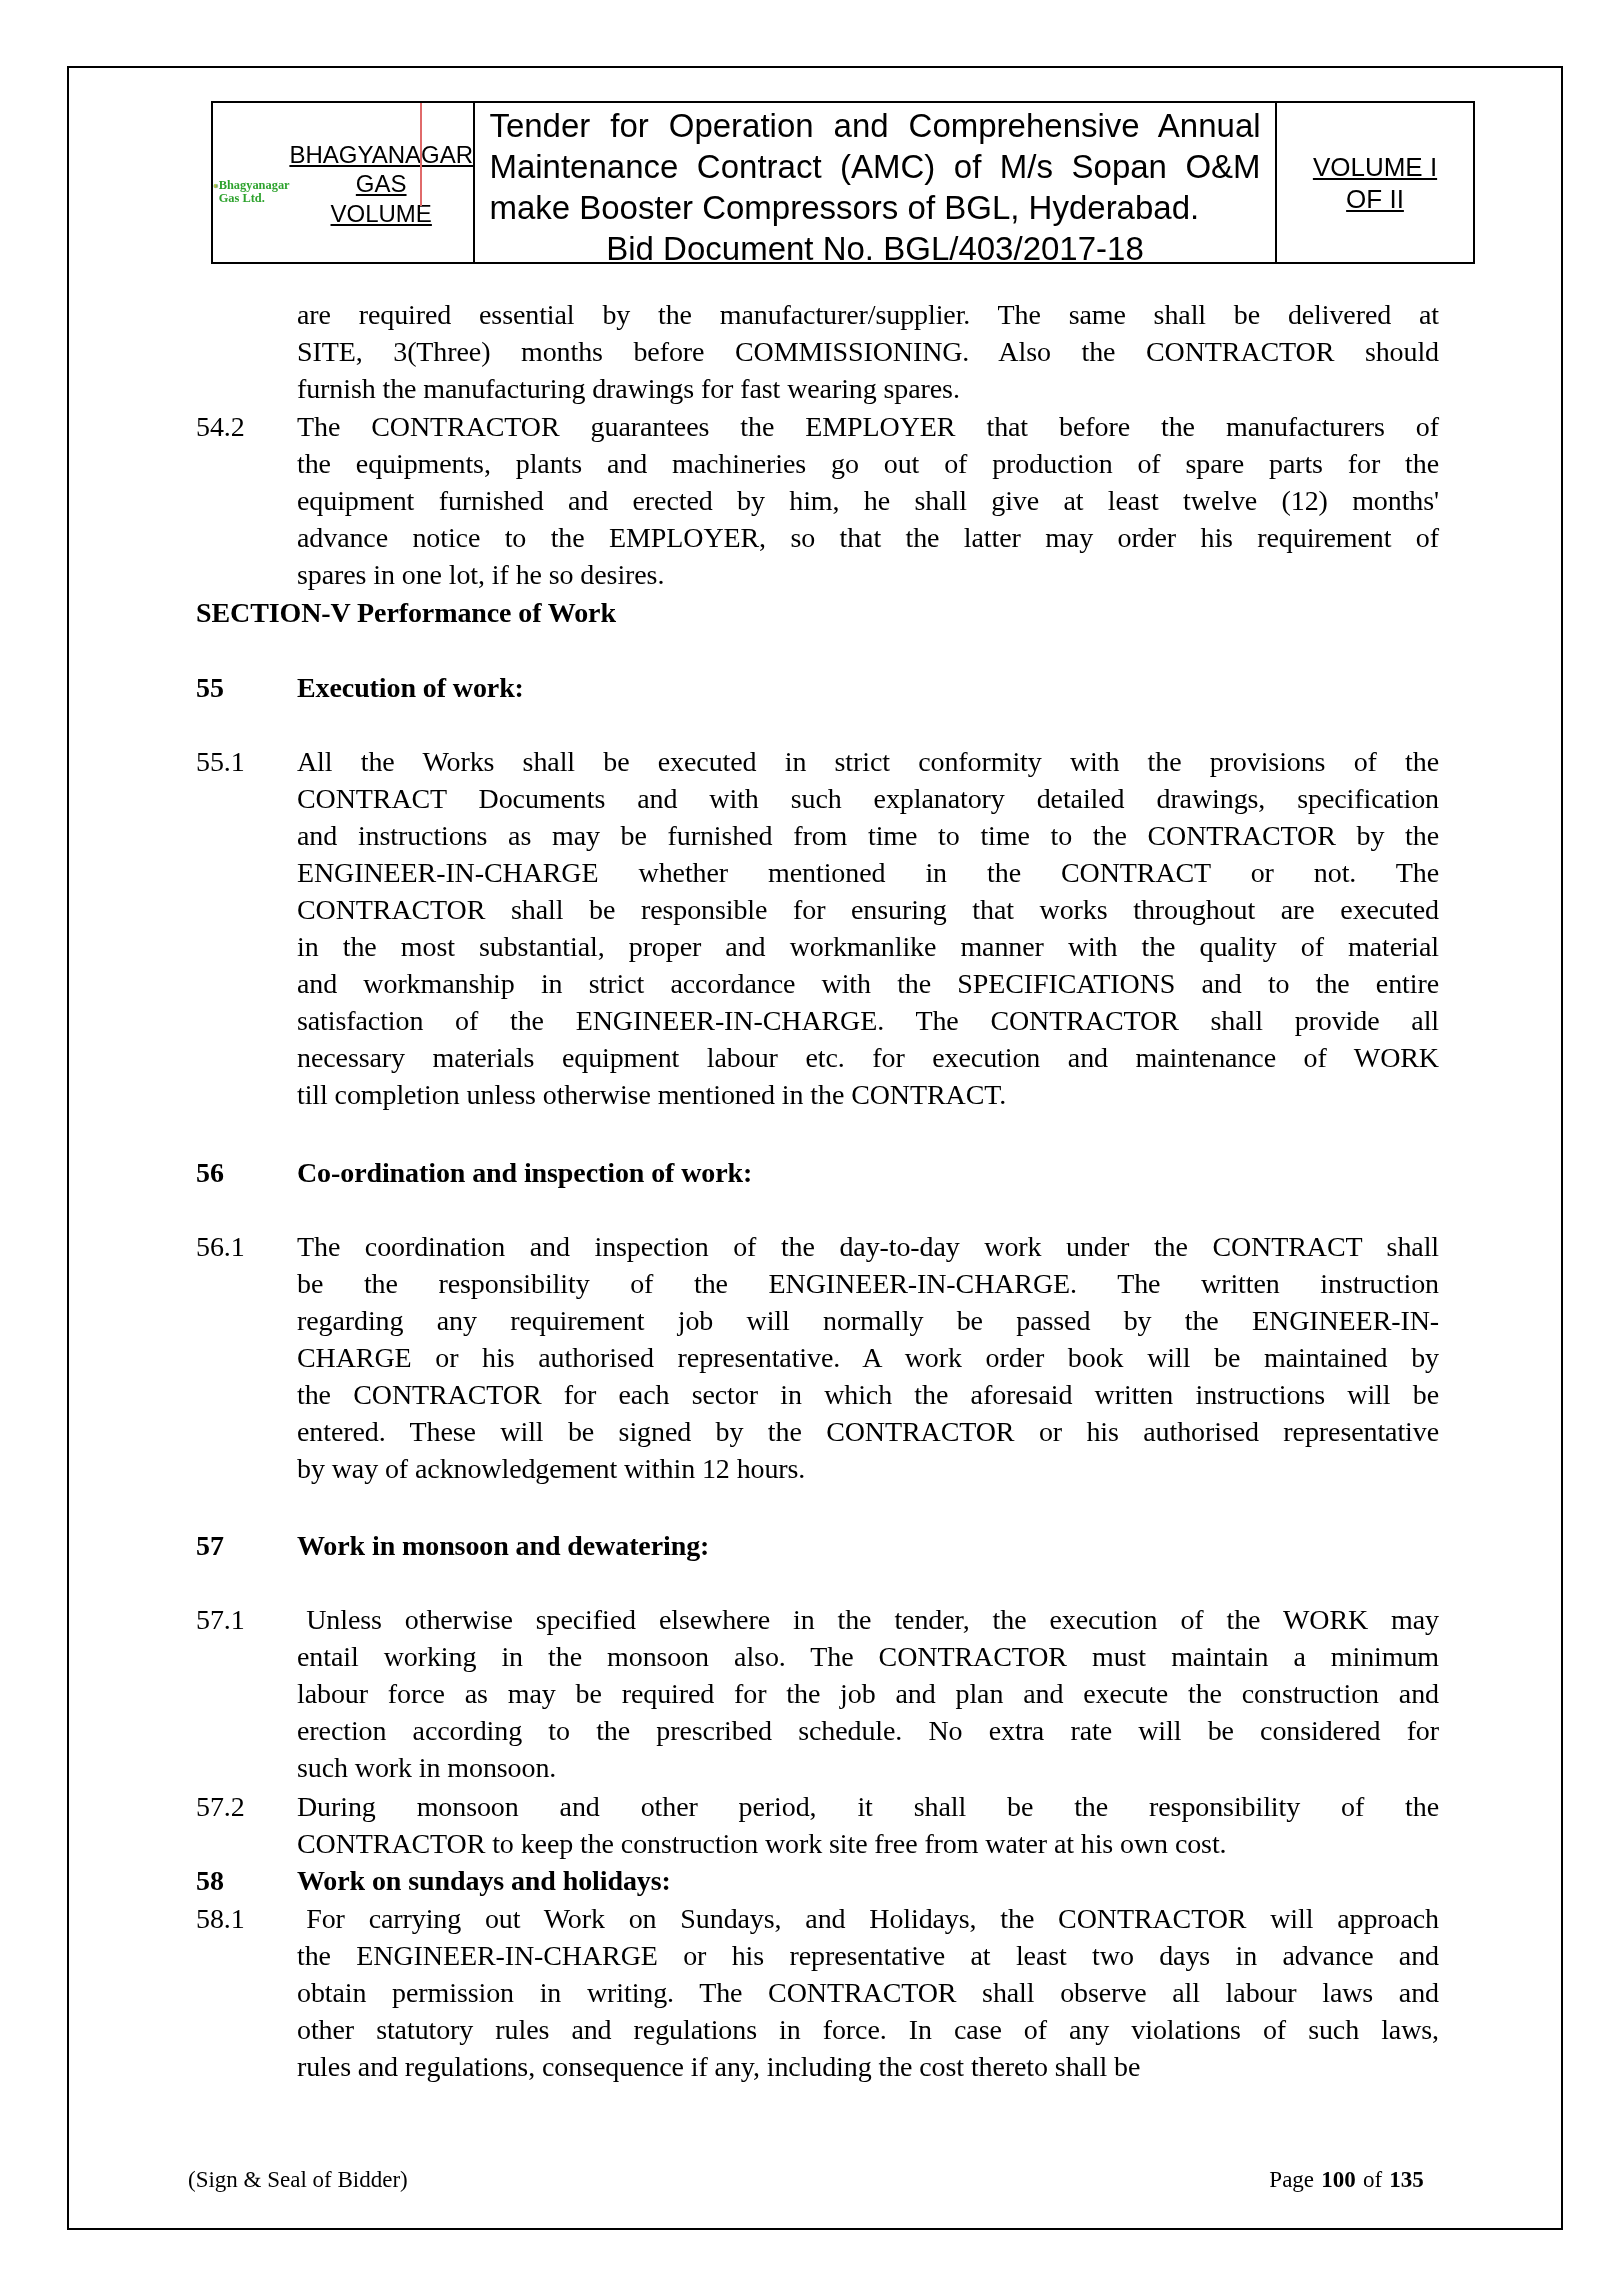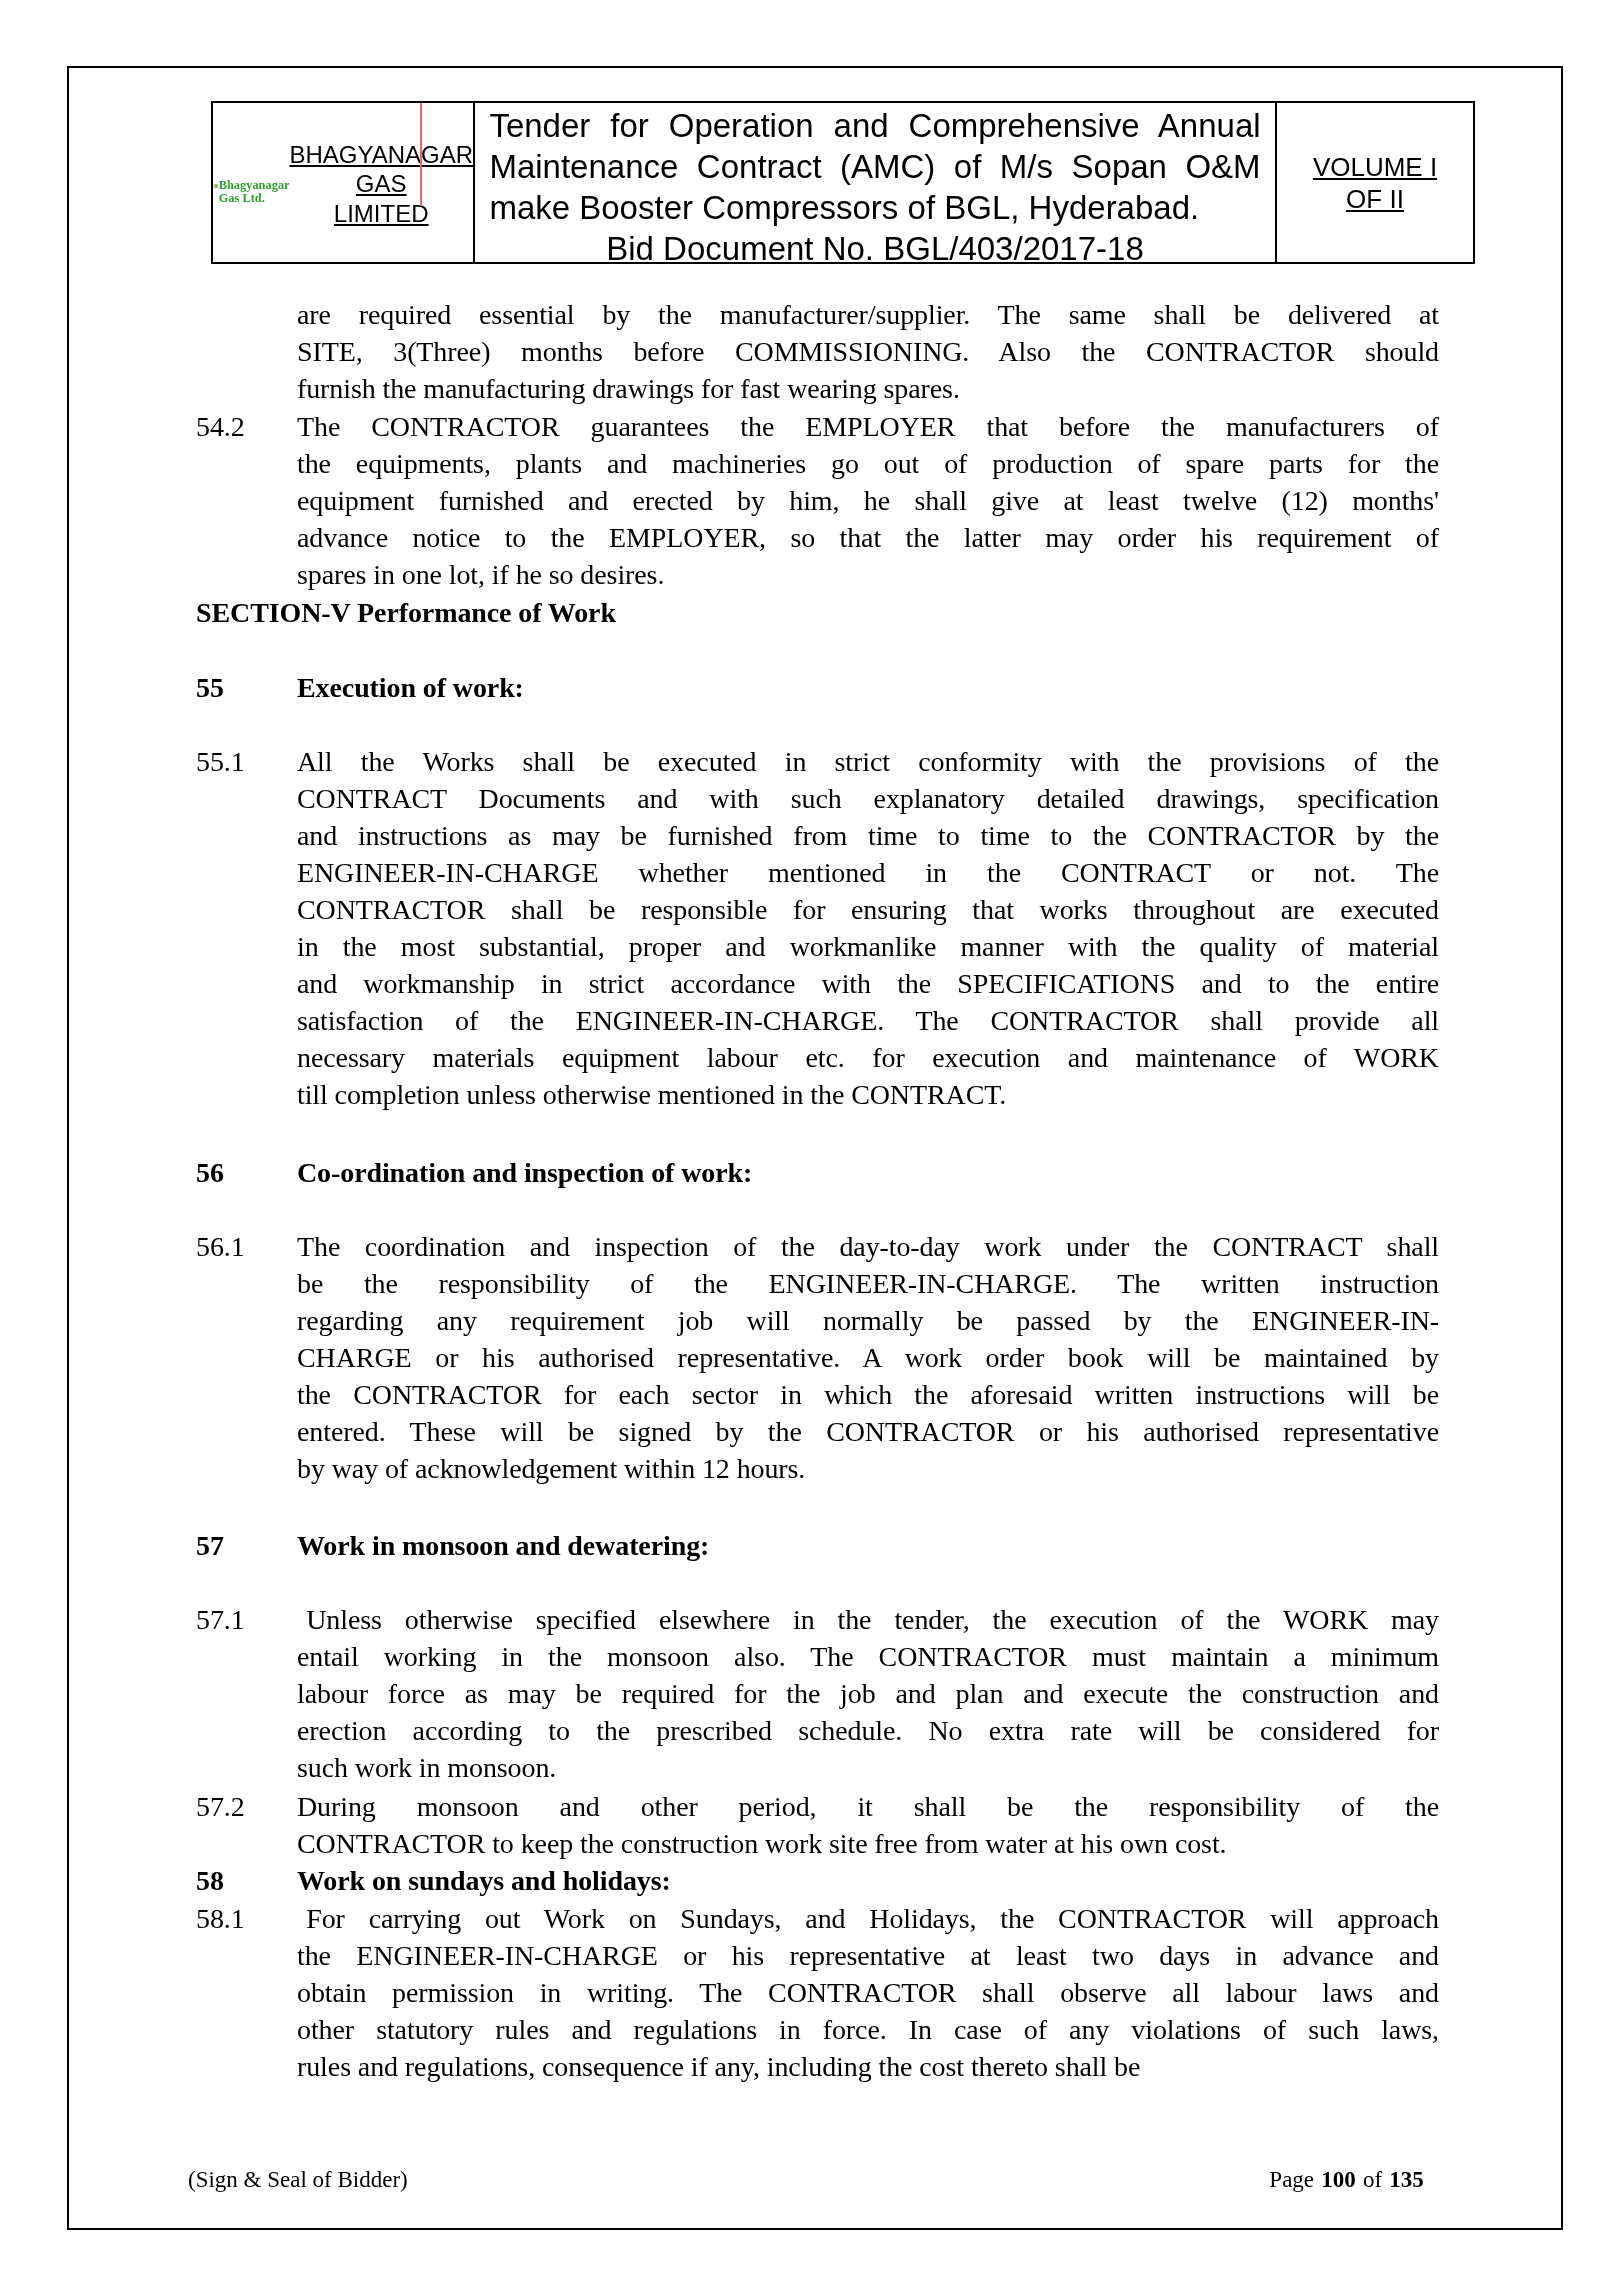--- a/index.html
+++ b/index.html
@@ -100,21 +100,21 @@
         <circle id="embSun" cx="50" cy="31" r="15" fill="#f3ea15"></circle>
         <path id="sailRed" d="M52,83 C55,57 63,39 74,31 C68,49 66,65 68,81 Z" fill="#d8232a"></path>
         <path id="sailBlue" d="M71,80 C76,53 84,39 93,34 C87,52 85,64 86,78 Z" fill="#28368f"></path>
         <text id="embText" x="65" y="77" text-anchor="middle" font-family="Liberation Serif, serif" font-weight="bold" font-size="27" letter-spacing="1" fill="#f3ea15">BGL</text>
         <rect id="embUnder1" x="39" y="81" width="52" height="3.5" fill="#f3ea15"></rect>
         <rect id="embUnder2" x="43" y="87" width="44" height="1.8" fill="#f3ea15"></rect>
       </svg>
       <div class="logo-caption" style="color: rgb(46, 163, 46);">Bhagyanagar Gas Ltd.</div>
       <div class="company">
         <div>BHAGYANAGAR GAS</div>
-        <div>LIMITED</div>
+        <div>VOLUME</div>
       </div>
       <div class="redline" style="background: rgb(224, 106, 106);"></div>
     </div>
     <div class="cell-title">
         <div class="tline">Tender for Operation and Comprehensive Annual</div>
         <div class="tline">Maintenance Contract (AMC) of M/s Sopan O&amp;M</div>
         <div class="tline">make Booster Compressors of BGL, Hyderabad.</div>
         <div class="tline tlast">Bid Document No. BGL/403/2017-18</div>
       </div>
     <div class="cell-vol">

